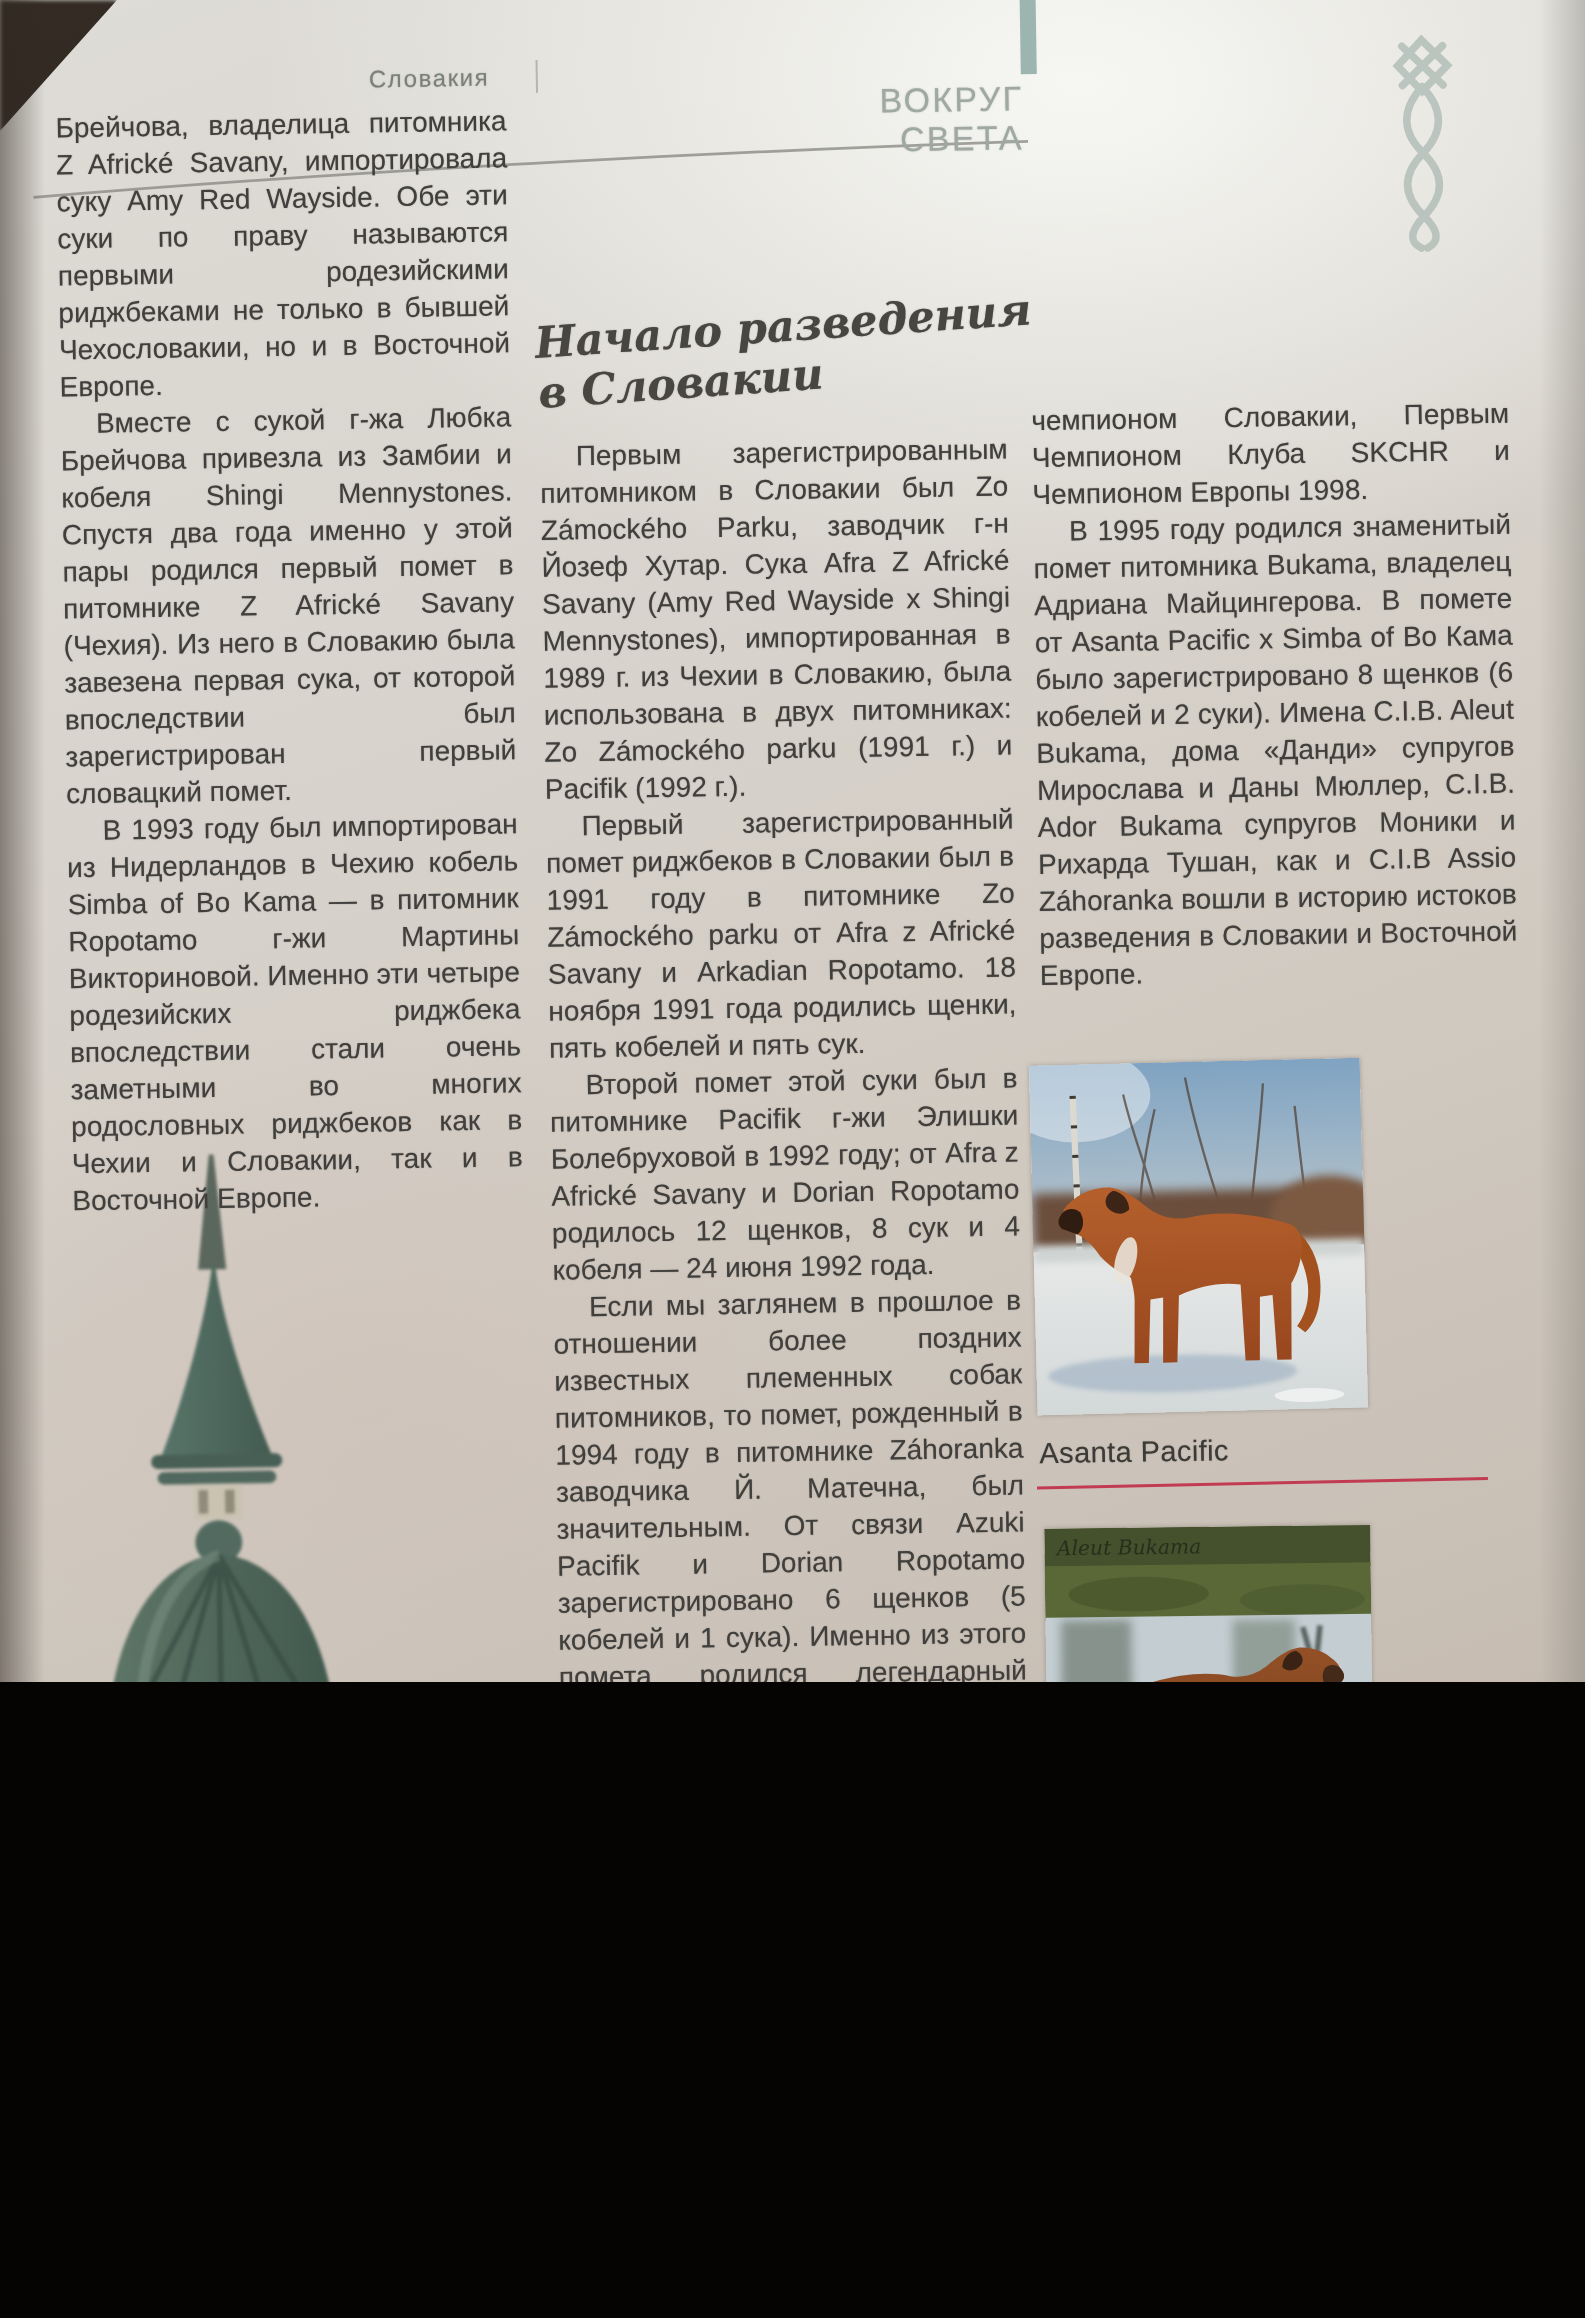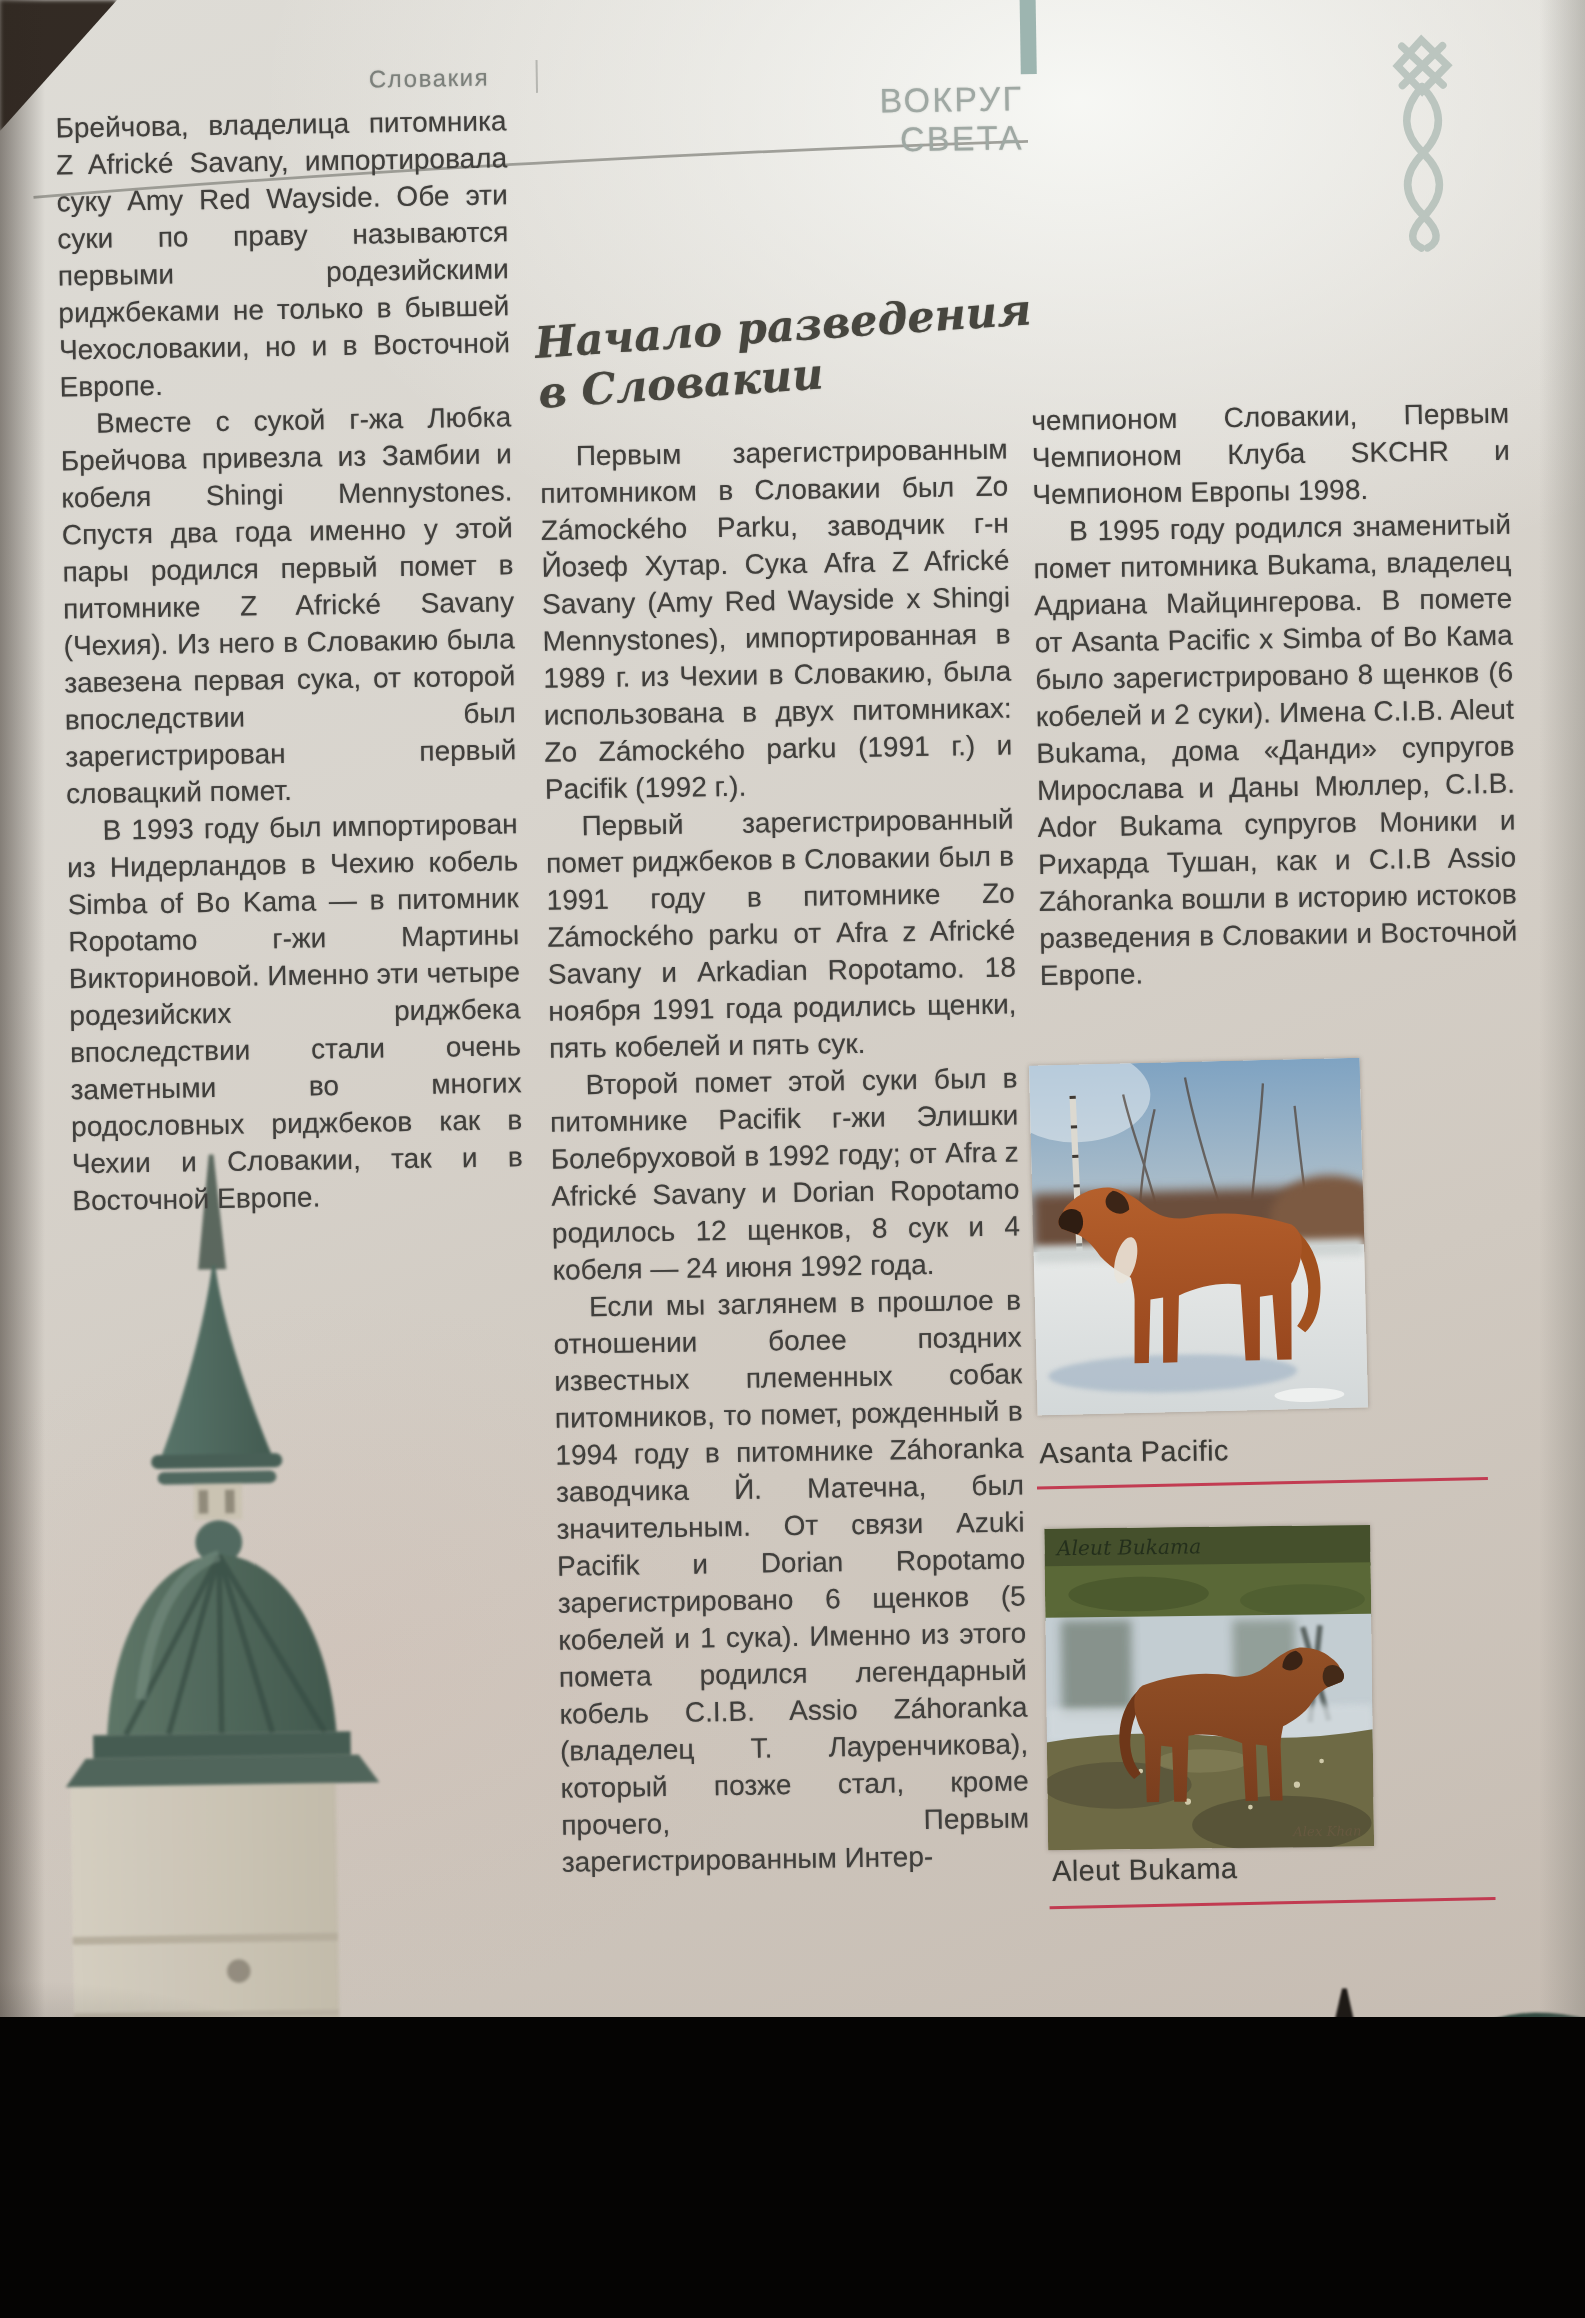--- a/index.html
+++ b/index.html
@@ -1,16 +1,16 @@
 <!DOCTYPE html>
 <html style="font-size:12.5px"><head>
 <meta charset="utf-8">
 <style>
   html,body{margin:0;padding:0;background:#050403;}
-  #canvas{position:relative;width:1586px;height:2017px;overflow:hidden;
+  #canvas{position:relative;width:1586px;height:1682px;overflow:hidden;
     font-family:"Liberation Sans",sans-serif;
     background:
       radial-gradient(ellipse 1171px 741px at 68% 5%, rgba(248,249,246,.95), rgba(248,249,246,0) 70%),
       radial-gradient(ellipse 702px 546px at 22% 82%, rgba(206,178,168,.22), rgba(206,178,168,0) 65%),
       linear-gradient(160deg,#dedcd6 0%,#d8d4cd 38%,#d0c9c0 68%,#c6bcb2 100%);}
   #sheet{position:absolute;left:0;top:0;width:1586px;height:2319px;
     transform:rotate(-0.9deg);transform-origin:793px 1171px;}
   .abs{position:absolute;}
   
   .hdr-section{left:386px;top:59px;font-size:24px;color:#7c807b;letter-spacing:1.6px;

